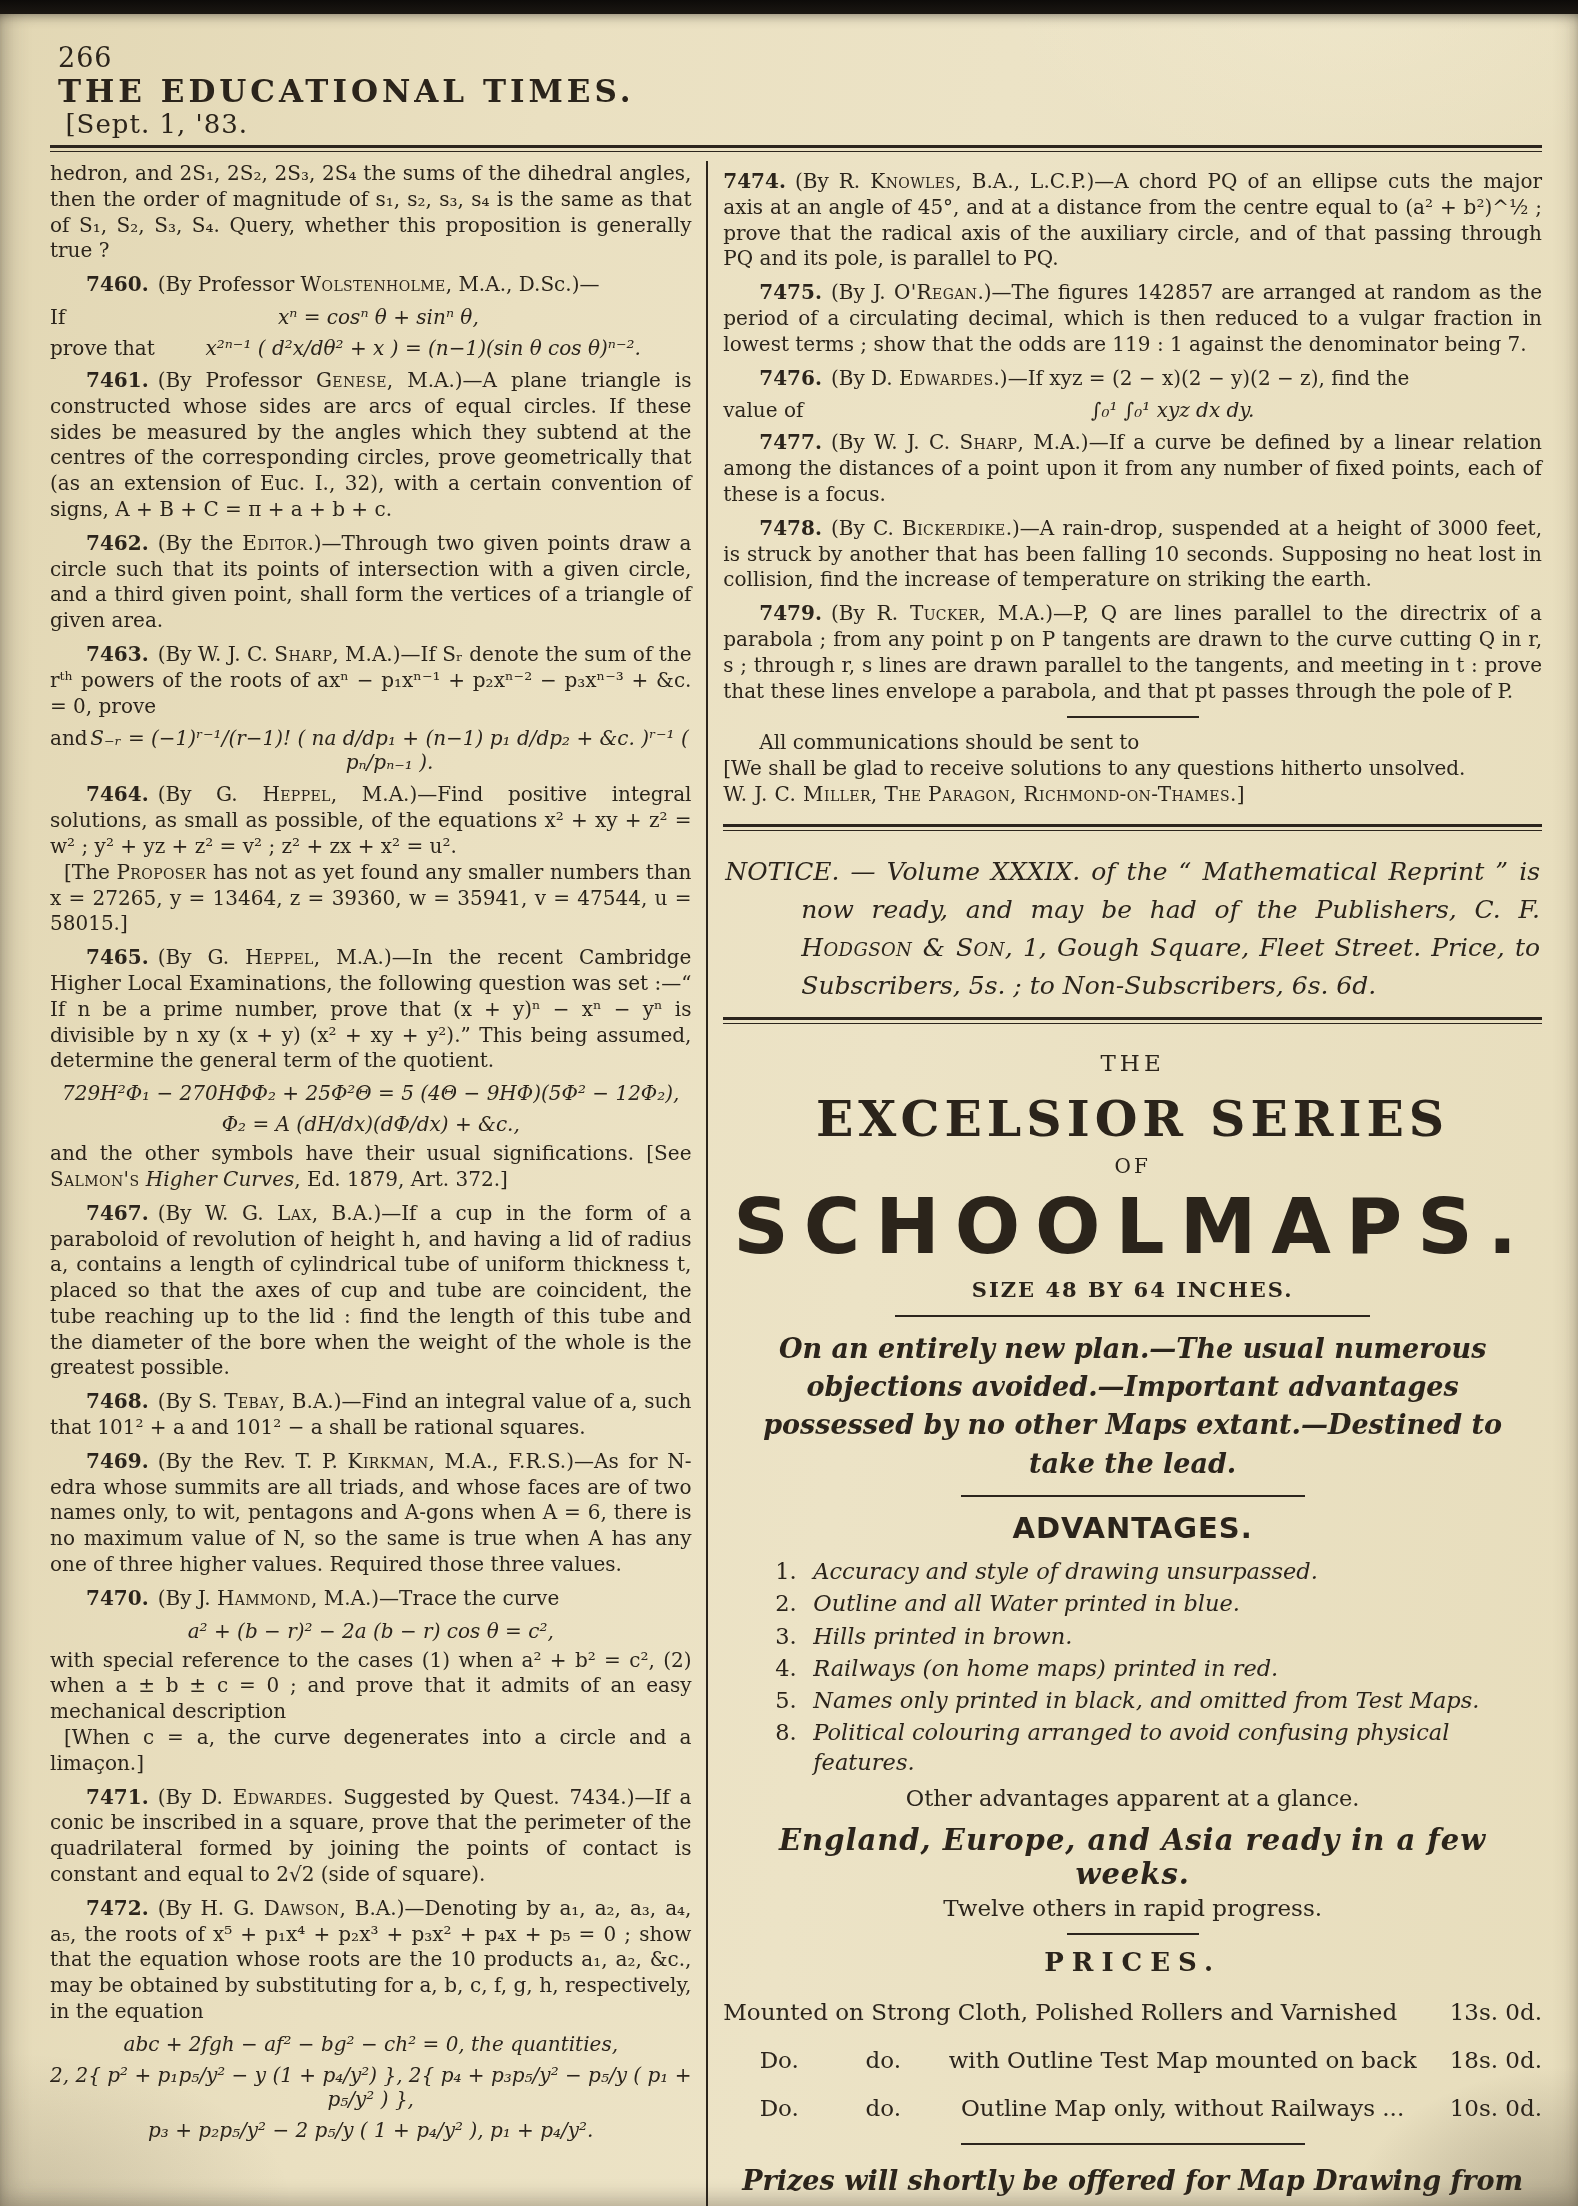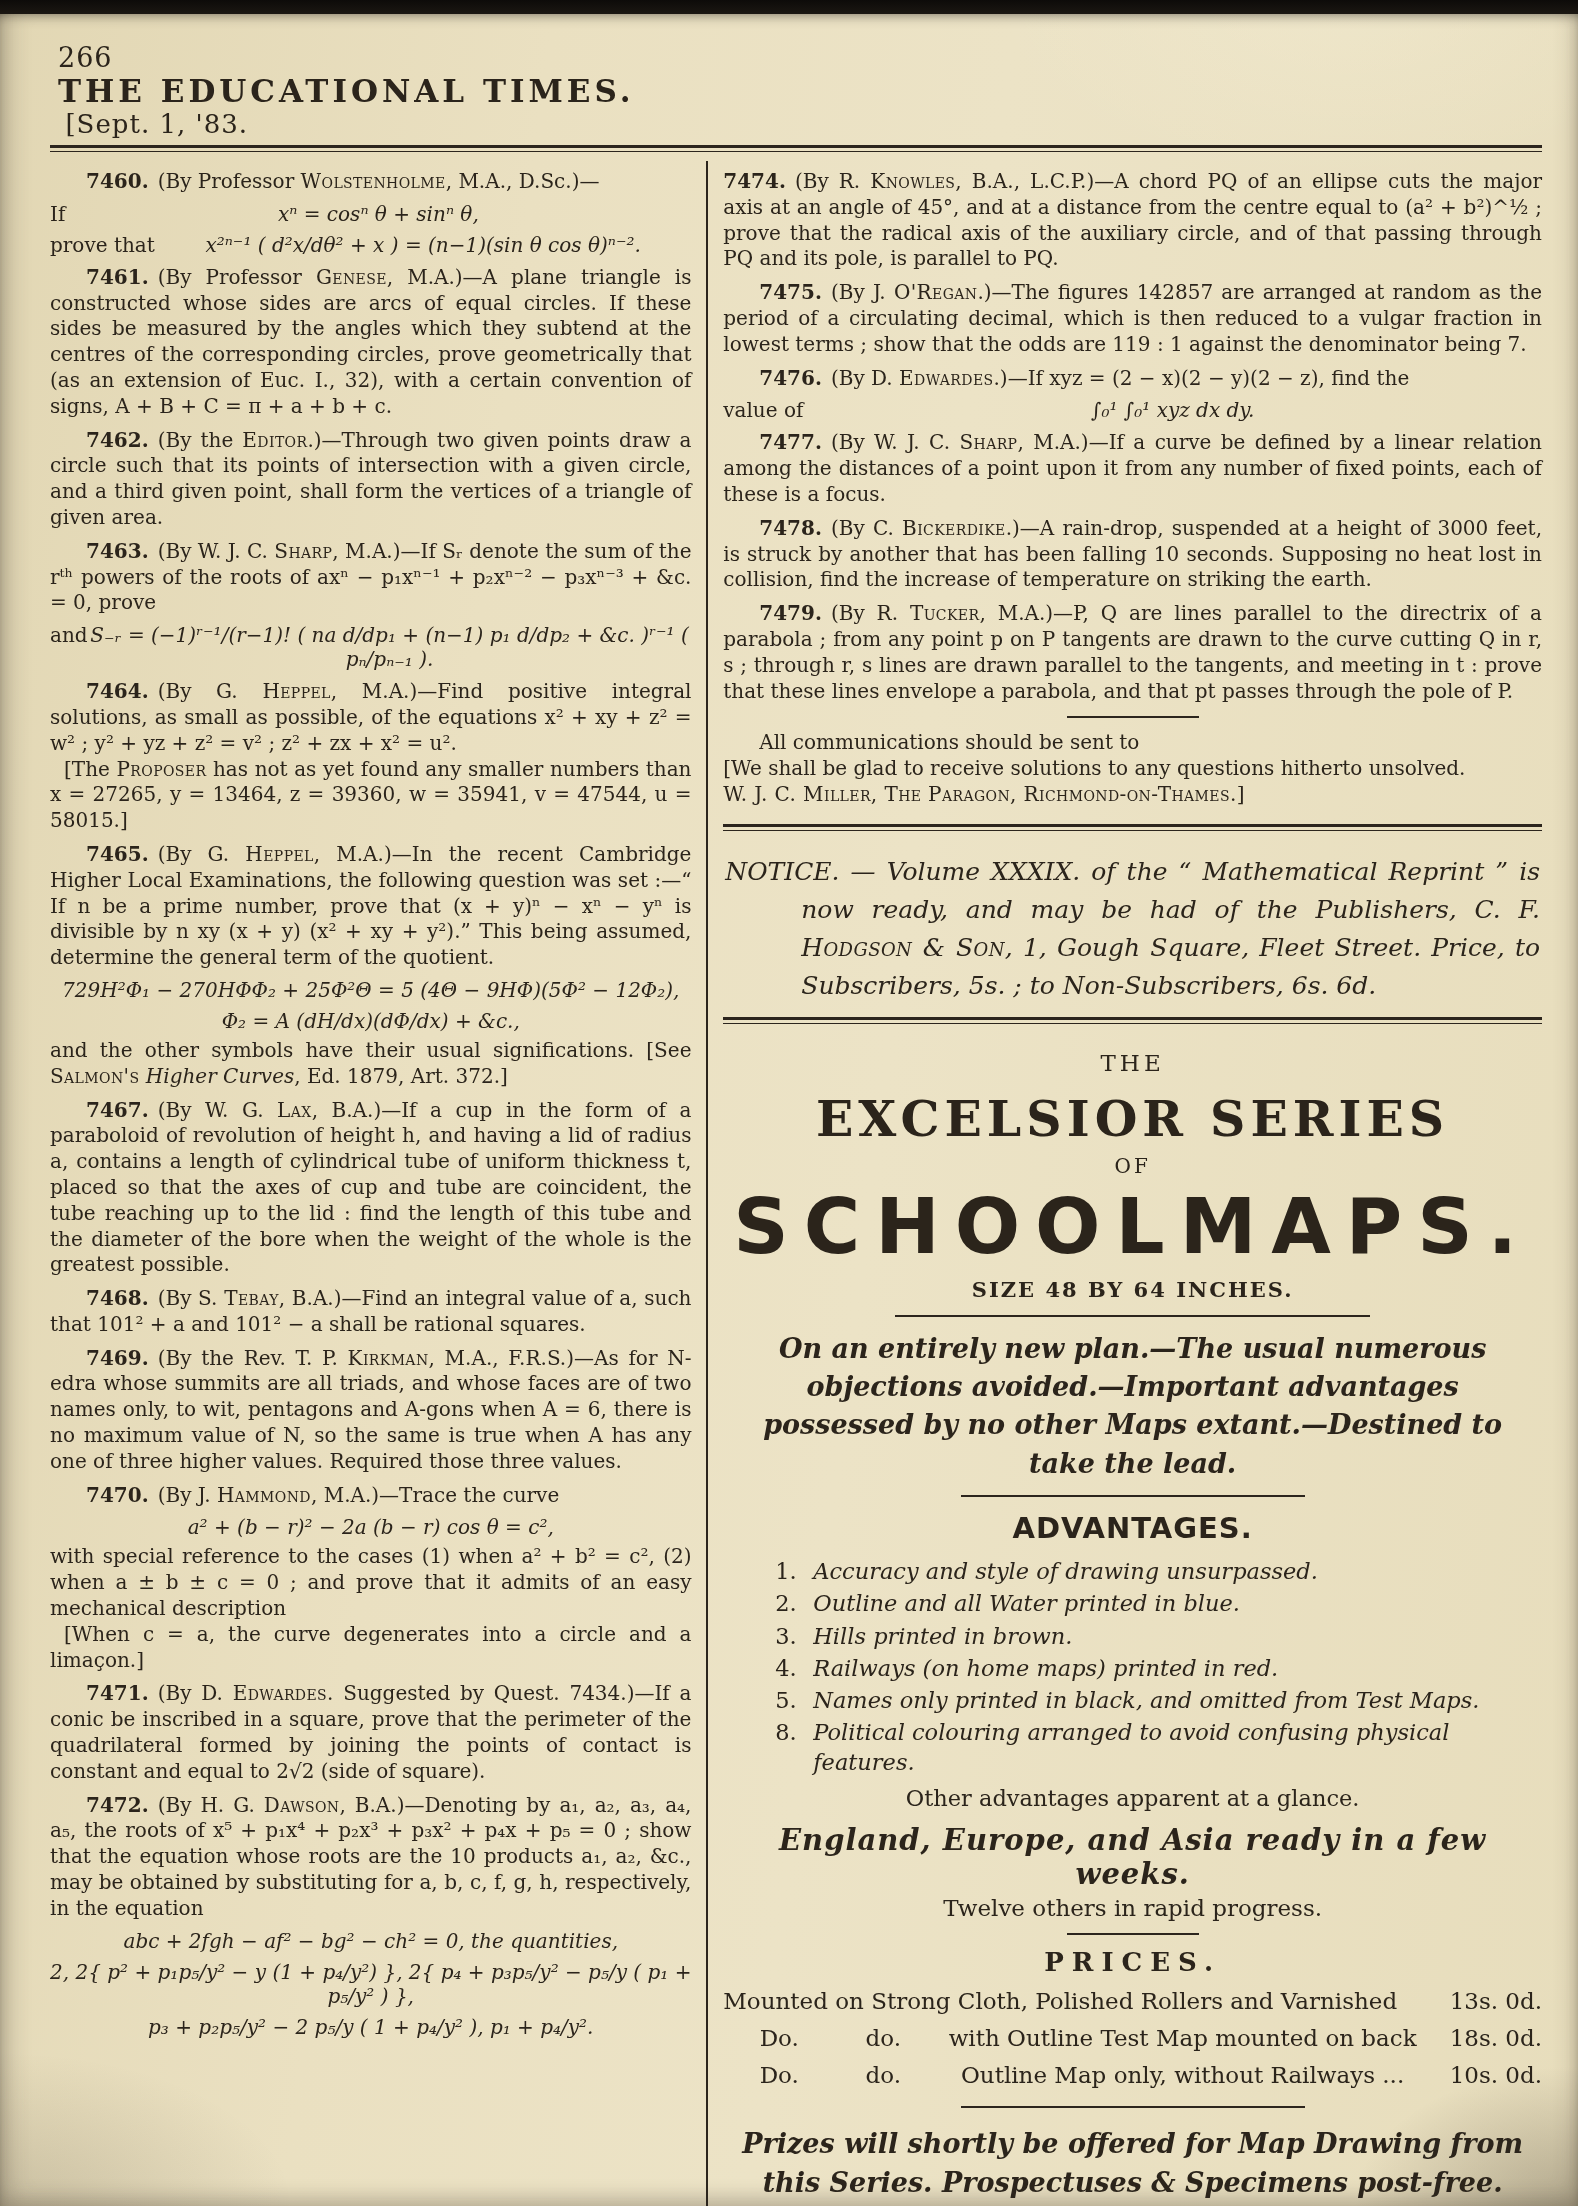--- a/index.html
+++ b/index.html
@@ -60,21 +60,21 @@
   .ad-size   { text-align:center; font-weight:bold; font-size:21px; letter-spacing:2px; margin:8px 0 6px; }
   .ad-tag    { font-weight:bold; font-style:italic; font-size:27px; line-height:1.42; text-align:center; margin:10px 14px; }
   .ad-advt   { text-align:center; font-family:"DejaVu Sans", "Liberation Sans", sans-serif; font-weight:bold; font-size:29px; letter-spacing:1px; margin:14px 0 12px; }
   .adv-row   { display:flex; font-size:22.5px; margin:3px 0 3px 52px; line-height:1.3; }
   .adv-num   { width:38px; flex:0 0 auto; }
   .adv-text  { font-style:italic; }
   .ad-other  { text-align:center; font-size:22.5px; margin:8px 0 12px; }
   .ad-ready  { text-align:center; font-weight:bold; font-style:italic; font-size:29px; letter-spacing:1px; margin:12px 0 4px; }
   .ad-prog   { text-align:center; font-size:23px; margin:2px 0 6px; }
   .ad-prices { text-align:center; font-size:26px; font-weight:bold; letter-spacing:8px; margin:12px 0 10px; }
-  .price-row { display:flex; align-items:flex-start; font-size:23px; margin:11px 0; }
+  .price-row { display:flex; align-items:flex-start; font-size:23px; margin:22px 0; }
   .price-d1  { width:112px; text-align:center; flex:0 0 auto; }
   .price-d2  { width:96px;  text-align:center; flex:0 0 auto; }
   .price-t1  { flex:1; }
   .price-tc  { flex:1; text-align:center; }
   .price-val { width:108px; text-align:right; white-space:nowrap; flex:0 0 auto; }
   .ad-prizes { text-align:center; font-weight:bold; font-style:italic; font-size:27px; line-height:1.45; margin:16px 6px 10px; }
   .ad-footer { text-align:center; font-size:21px; line-height:1.42; margin:14px 0 0; }
 </style>
 </head>
 <body>
@@ -86,20 +86,21 @@
     <div class="masthead">
       <span class="pgnum">266</span>
       <span class="mtitle">THE EDUCATIONAL TIMES.</span>
       <span class="mdate">[Sept. 1, '83.</span>
     </div>
     <div class="rule-double"></div>
 
     <div class="columns">
 
       <div class="col-left">
+        <p class="body noindent">hedron, and 2S₁, 2S₂, 2S₃, 2S₄ the sums of the dihedral angles, then the order of magnitude of s₁, s₂, s₃, s₄ is the same as that of S₁, S₂, S₃, S₄. Query, whether this proposition is generally true ?</p>
 
         <p class="body q"><span class="qnum">7460.</span><span>(By Professor </span><span class="sc">Wolstenholme</span><span>, M.A., D.Sc.)—</span></p>
         <div class="frow">
             <span class="flabel">If</span>
             <span class="fmid">xⁿ = cosⁿ θ + sinⁿ θ,</span>
           </div>
         <div class="frow">
             <span class="flabel">prove that</span>
             <span class="fmid">x²ⁿ⁻¹ ( d²x/dθ² + x ) = (n−1)(sin θ cos θ)ⁿ⁻².</span>
           </div>

